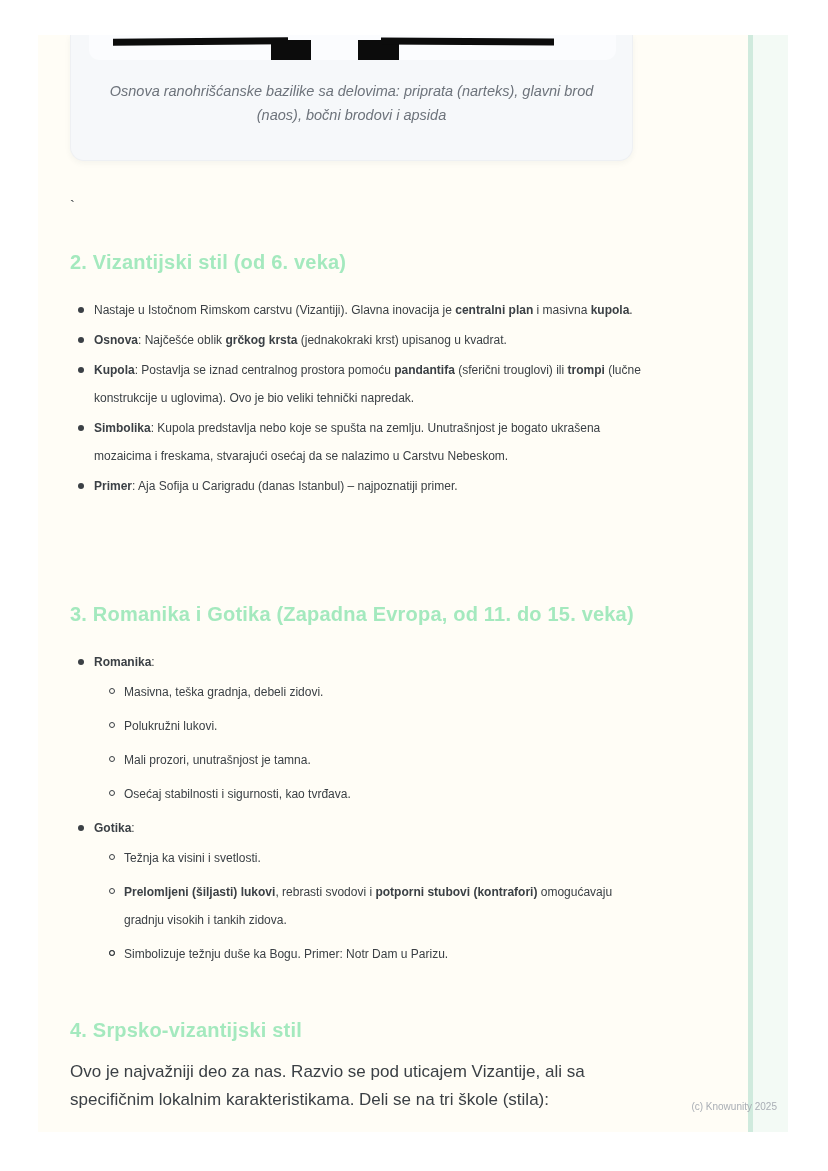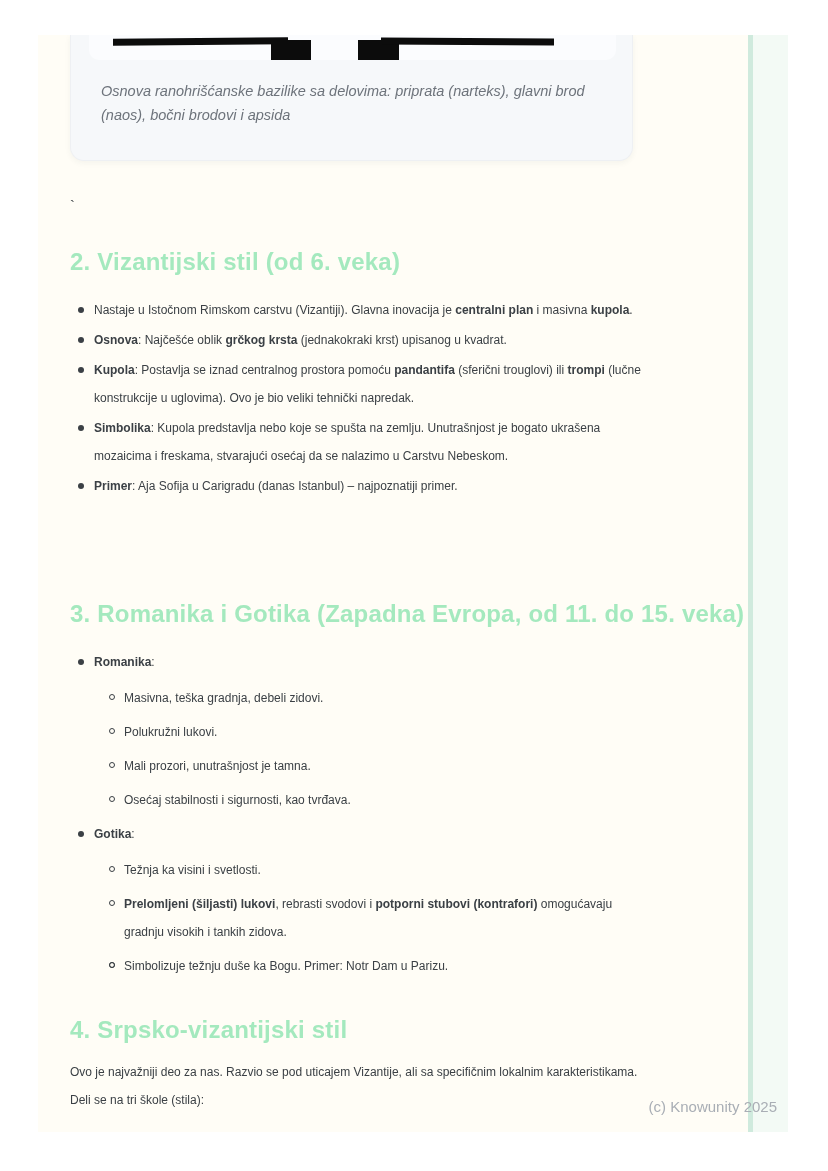--- a/index.html
+++ b/index.html
@@ -25,49 +25,49 @@
   .fig{
     position:absolute;left:18px;top:0;width:527px;height:25px;
     background:#fbfcfe;border-radius:0 0 10px 10px;overflow:hidden;
   }
   .plan-shape{position:absolute;background:#0c0c0c;}
   .bar-l{left:24px;top:3px;width:175px;height:7px;transform:rotate(-0.5deg);}
   .blk-l{left:182px;top:5px;width:40px;height:20px;}
   .blk-r{left:269px;top:5px;width:41px;height:20px;}
   .bar-r{left:292px;top:3px;width:173px;height:7px;transform:rotate(0.3deg);}
   .caption{
-    position:absolute;left:30px;right:30px;top:44px;
+    position:absolute;left:30px;right:30px;top:44px;text-align:center;
     font-style:italic;font-size:14.5px;line-height:24px;color:#6d737b;
   }
 
   .stray{position:absolute;left:32px;top:157px;font-size:15px;color:#3b4045;line-height:28px;}
 
   .sec{position:absolute;left:32px;width:582px;color:#3b4045;}
   .sec2{top:214px;}
   .sec3{top:566px;}
   .sec4{top:982px;}
   h2{
-    margin:0;font-size:24px;line-height:26px;font-weight:700;
+    margin:0;font-size:20px;line-height:26px;font-weight:700;
     color:#a4e9be;white-space:nowrap;letter-spacing:.2px;
   }
   ul.blist{list-style:none;margin:21px 0 0 0;padding:0;font-size:12px;line-height:28px;}
   ul.blist>li{position:relative;padding-left:24px;margin-bottom:2px;}
   .marker{
     position:absolute;left:8px;top:11px;width:6px;height:6px;border-radius:50%;
     background:#3b4045;
   }
   .marker.hollow{
     width:4px;height:4px;background:transparent;border:1.6px solid #3b4045;left:7px;top:10px;
   }
-  ul.sublist{list-style:none;margin:8px 0 0 8px;padding:0;}
+  ul.sublist{list-style:none;margin:2px 0 0 8px;padding:0;}
   ul.sublist>li{position:relative;padding-left:22px;margin-bottom:6px;}
   .b{font-weight:700;}
-  .para{margin:15px 0 0 0;font-size:12px;line-height:28px;color:#3b4045;}
+  .para{margin:15px 0 0 0;font-size:17px;line-height:28px;color:#3b4045;}
   .footer{
-    position:absolute;top:1066px;right:11px;font-size:15px;color:#a9aeb5;line-height:12px;
+    position:absolute;top:1066px;right:11px;font-size:10px;color:#a9aeb5;line-height:12px;
   }
 </style>
 </head>
 <body>
 
 <div class="page">
   <div class="green-line"></div>
   <div class="green-strip"></div>
 
   <div class="card">

